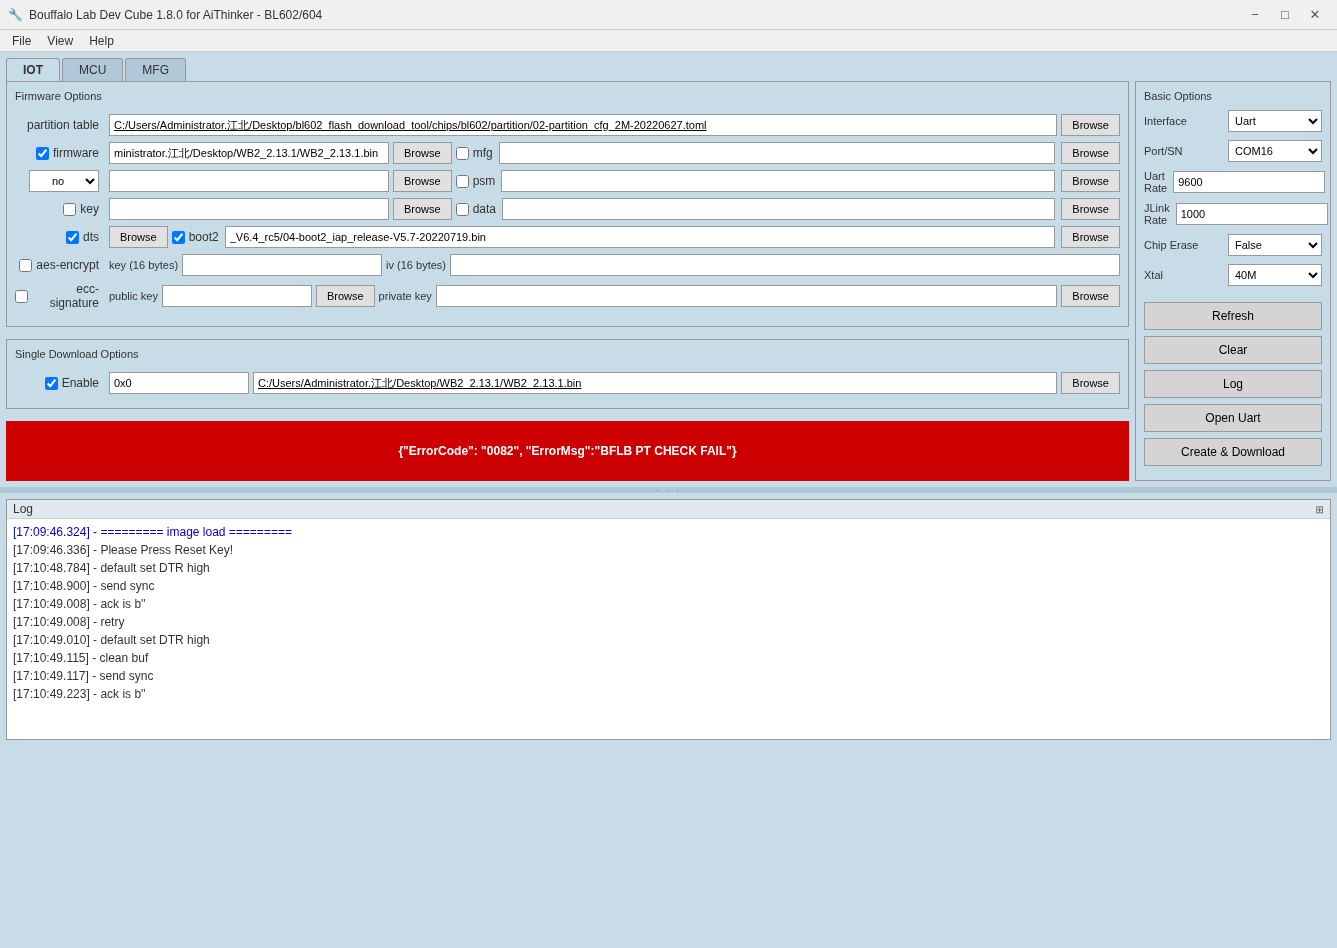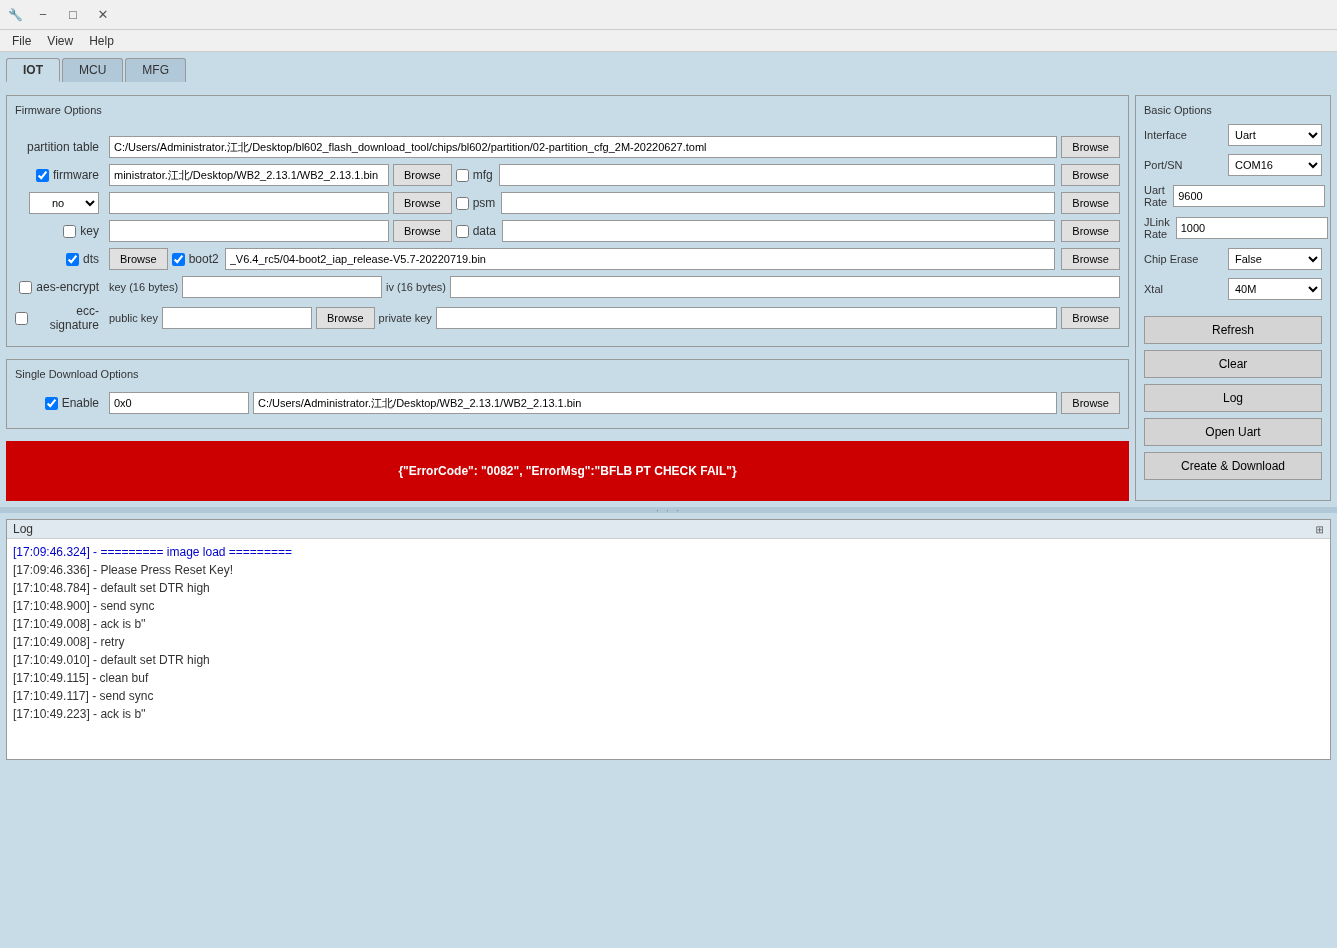--- a/index.html
+++ b/index.html
@@ -35,21 +35,21 @@
       padding: 2px 8px;
       cursor: pointer;
       color: #333;
     }
 
     
     .main-content {
       display: flex;
       flex-direction: column;
       padding: 6px;
-      gap: 14px;
+      gap: 0;
     }
 
     
     .tabs {
       display: flex;
       gap: 2px;
       margin-bottom: -1px;
     }
     .tab {
       padding: 4px 16px;
@@ -75,21 +75,21 @@
     
     .firmware-box {
       background: #c8dce8;
       border: 1px solid #999;
       padding: 8px;
       flex: 1;
     }
     .firmware-box-title {
       font-size: 11px;
       color: #333;
-      margin-bottom: 20px;
+      margin-bottom: 12px;
       font-weight: normal;
     }
 
     .form-row {
       display: flex;
       align-items: center;
       margin-bottom: 6px;
       gap: 4px;
     }
     .label-cell {
@@ -105,21 +105,21 @@
     }
     .label-cell input[type=checkbox] { margin: 0; }
 
     .input-field {
       border: 1px solid #999;
       background: white;
       padding: 2px 4px;
       height: 22px;
       font-size: 11px;
     }
-    .input-wide { flex: 1; min-width: 0; }
+    .input-wide { flex: 1; min-width: 0; text-decoration: underline; }
 
     .browse-btn {
       padding: 2px 10px;
       background: #e0e0e0;
       border: 1px solid #999;
       cursor: pointer;
       height: 22px;
       font-size: 11px;
       white-space: nowrap;
     }
@@ -271,20 +271,21 @@
       align-items: center;
       justify-content: center;
     }
     .divider-dots { color: #888; font-size: 10px; letter-spacing: 2px; }
   </style>
 </head>
 <body>
 
 <div class="title-bar">
   <span style="margin-right:6px;">🔧</span>
+  <span class="title-bar-title">Bouffalo Lab Dev Cube 1.8.0 for AiThinker - BL602/604</span>
   <div class="title-bar-controls">
     <button class="title-bar-btn">−</button>
     <button class="title-bar-btn">□</button>
     <button class="title-bar-btn close">✕</button>
   </div>
 </div>
 
 <div class="menu-bar">
   <span class="menu-item">File</span>
   <span class="menu-item">View</span>

